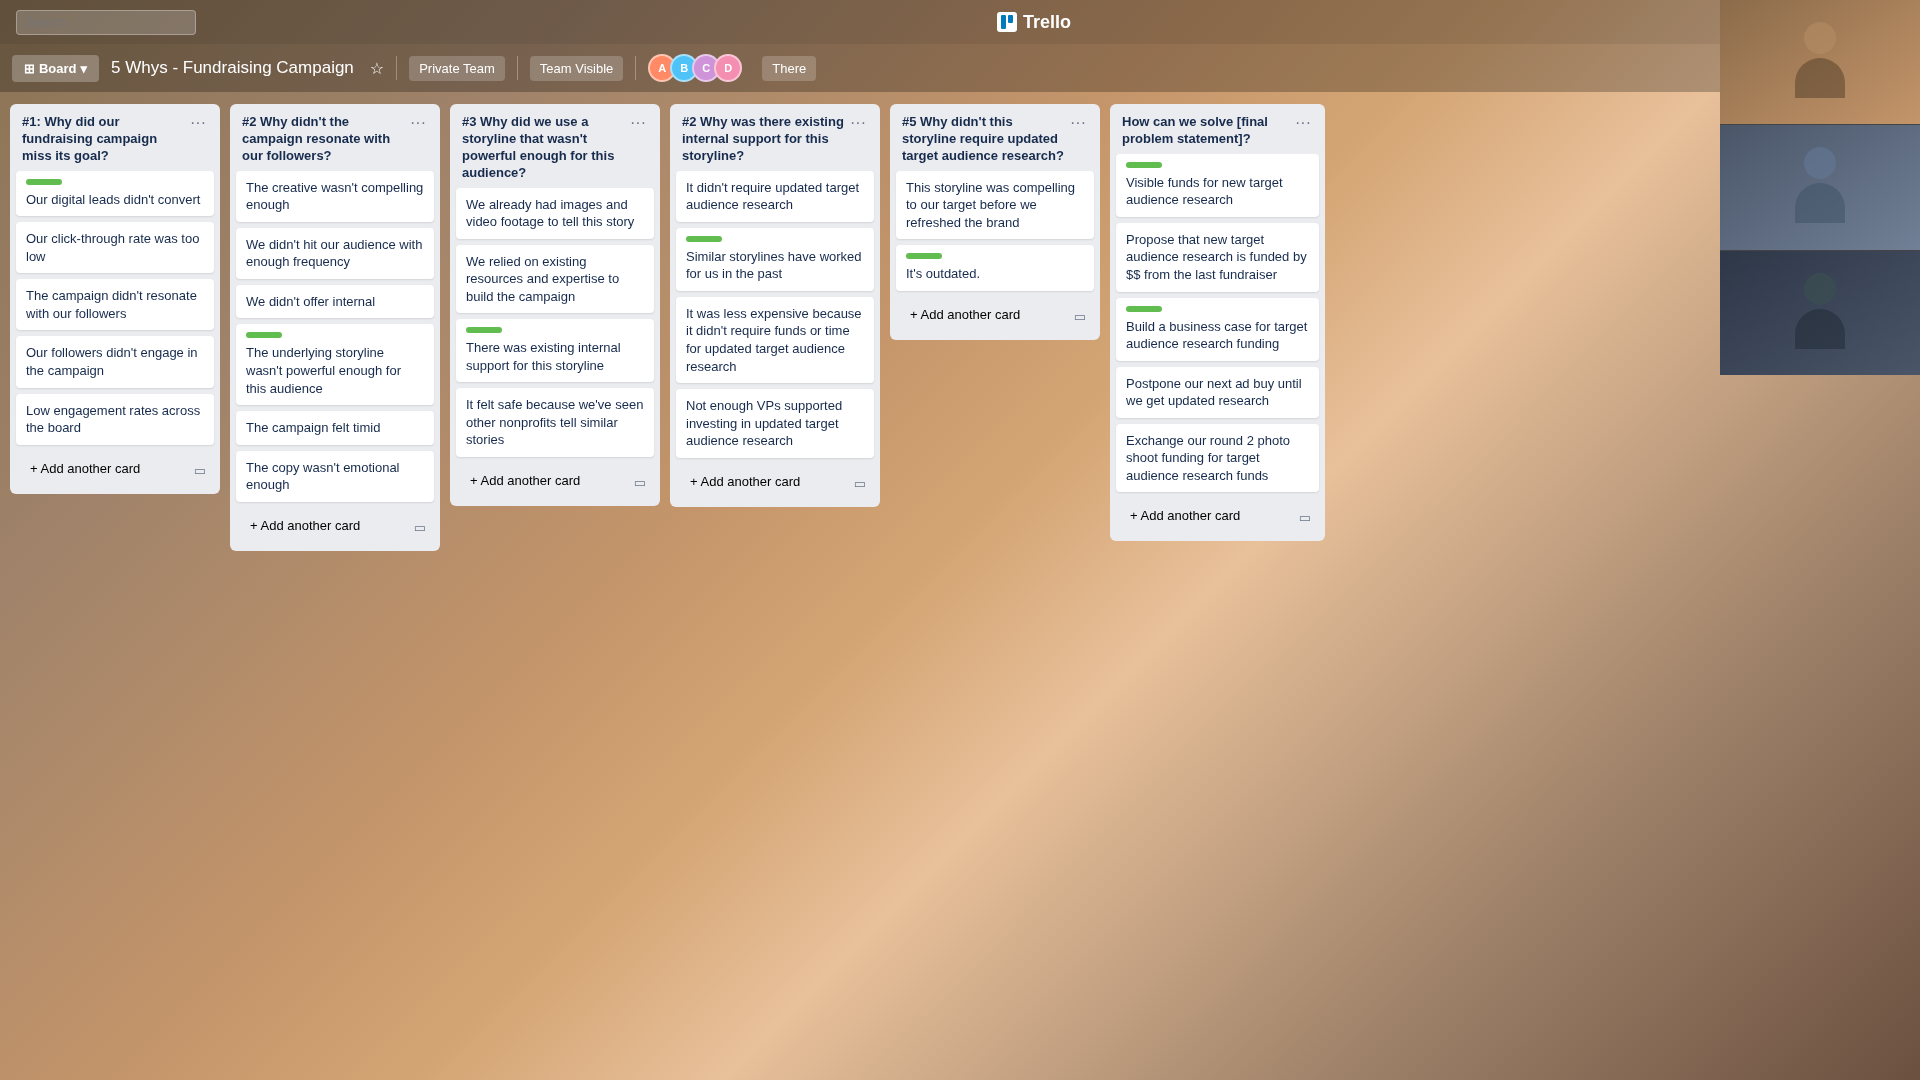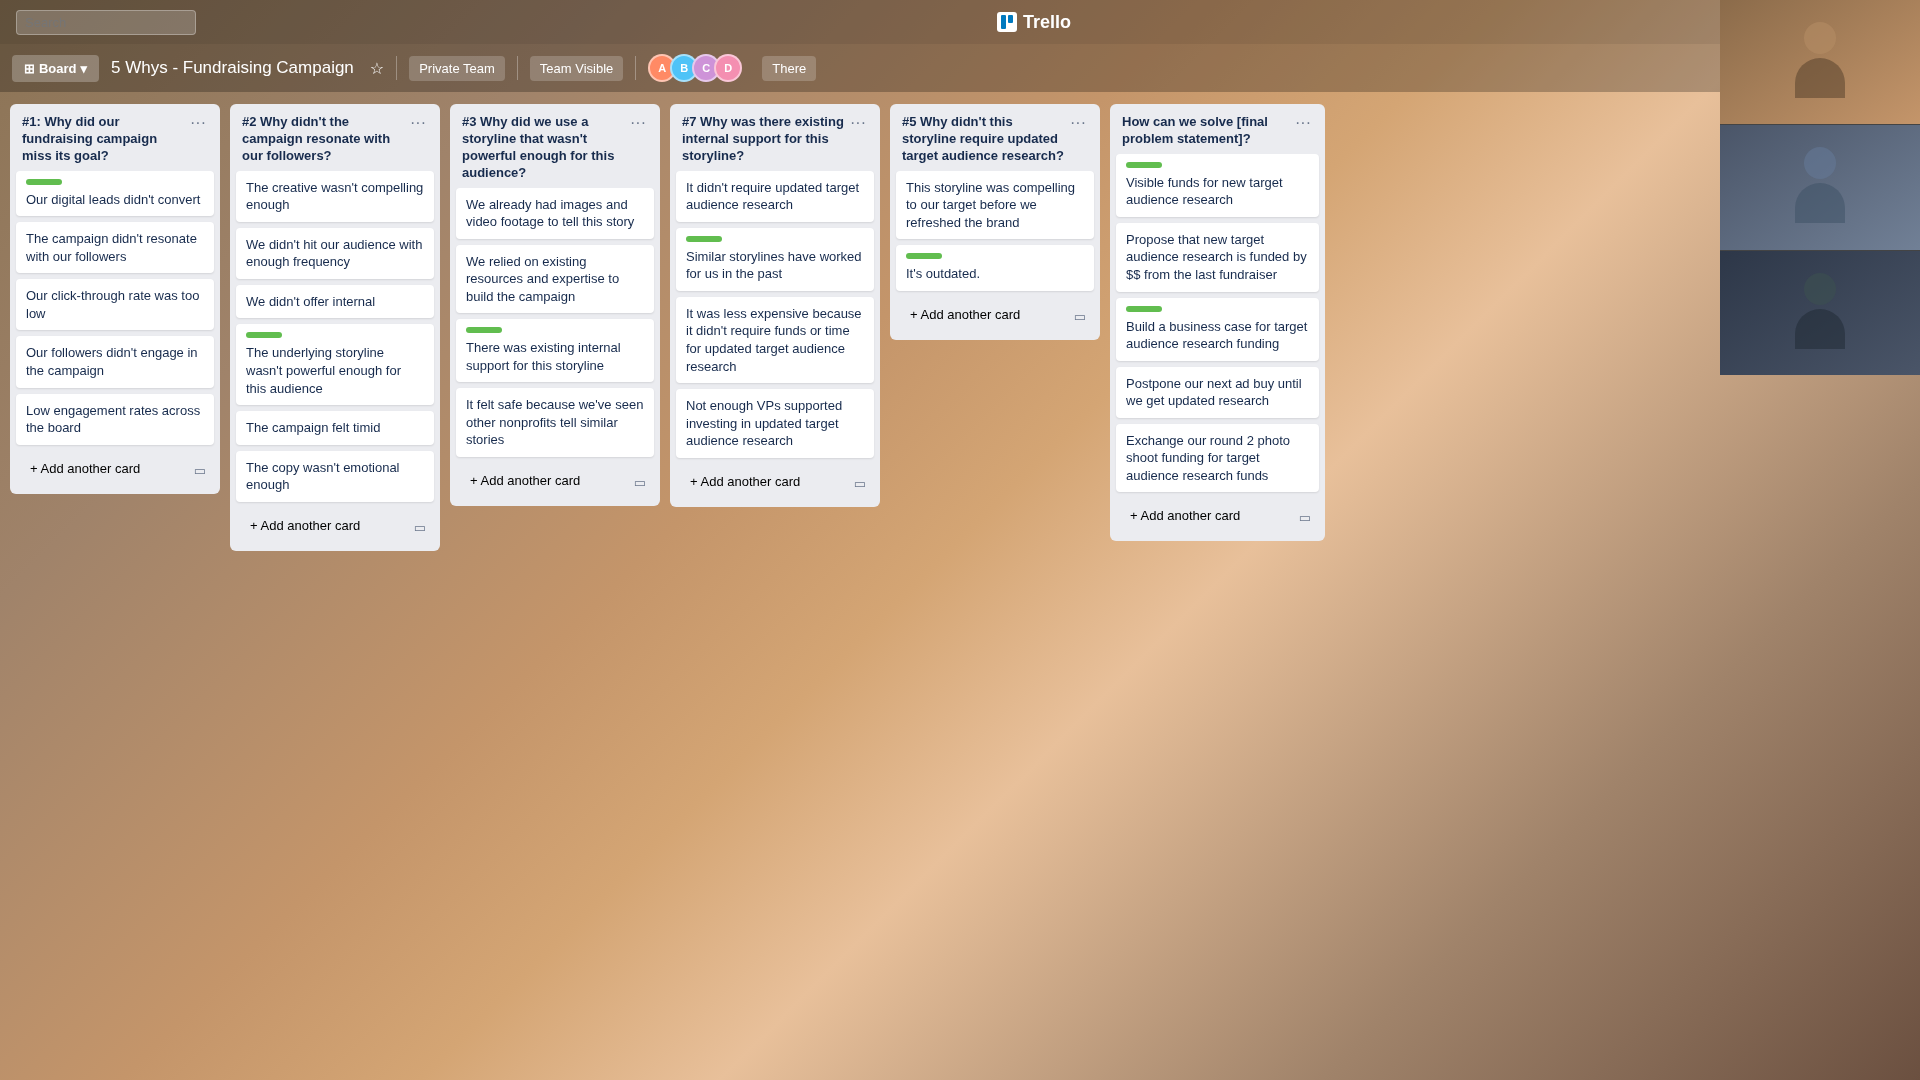--- a/index.html
+++ b/index.html
@@ -313,22 +313,22 @@
 </div>
 
 <div class="board-area" id="board-area">
 <div class="list">
       <div class="list-header">
         <span class="list-title">#1: Why did our fundraising campaign miss its goal?</span>
         <button class="list-menu-btn">···</button>
       </div>
       <div class="list-cards">
         <div class="card"><div class="card-label label-green"></div><span>Our digital leads didn't convert</span></div>
+        <div class="card"><span>Our click-through rate was too low</span></div>
         <div class="card"><span>The campaign didn't resonate with our followers</span></div>
-        <div class="card"><span>Our click-through rate was too low</span></div>
         <div class="card"><span>Our followers didn't engage in the campaign</span></div>
         <div class="card"><span>Low engagement rates across the board</span></div>
       </div>
       <div class="add-card-row">
         <button class="add-card-btn">+ Add another card</button>
         <span class="archive-icon">▭</span>
       </div>
     </div>
     <div class="list">
       <div class="list-header">
@@ -359,21 +359,21 @@
         <div class="card"><div class="card-label label-green"></div><span>There was existing internal support for this storyline</span></div>
         <div class="card"><span>It felt safe because we've seen other nonprofits tell similar stories</span></div>
       </div>
       <div class="add-card-row">
         <button class="add-card-btn">+ Add another card</button>
         <span class="archive-icon">▭</span>
       </div>
     </div>
     <div class="list">
       <div class="list-header">
-        <span class="list-title">#7 Why was there existing internal support for this storyline?</span>
+        <span class="list-title">#2 Why was there existing internal support for this storyline?</span>
         <button class="list-menu-btn">···</button>
       </div>
       <div class="list-cards">
         <div class="card"><span>It didn't require updated target audience research</span></div>
         <div class="card"><div class="card-label label-green"></div><span>Similar storylines have worked for us in the past</span></div>
         <div class="card"><span>It was less expensive because it didn't require funds or time for updated target audience research</span></div>
         <div class="card"><span>Not enough VPs supported investing in updated target audience research</span></div>
       </div>
       <div class="add-card-row">
         <button class="add-card-btn">+ Add another card</button>

